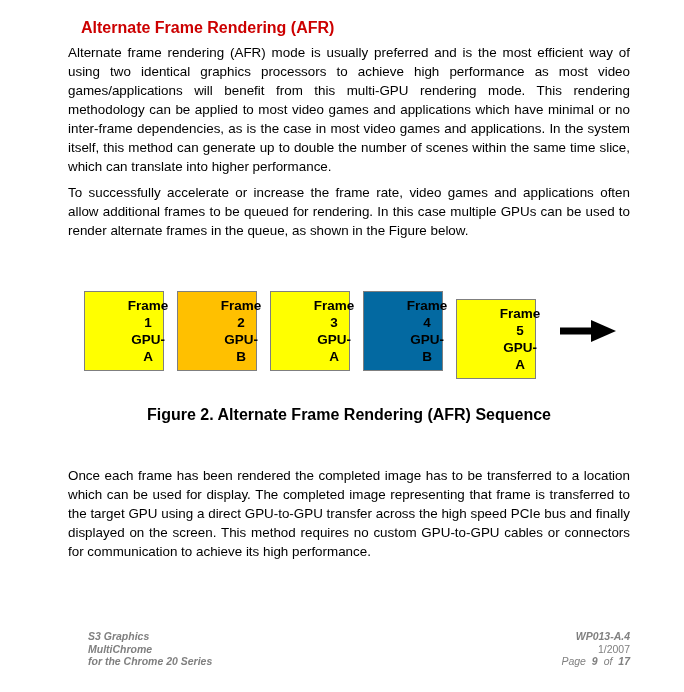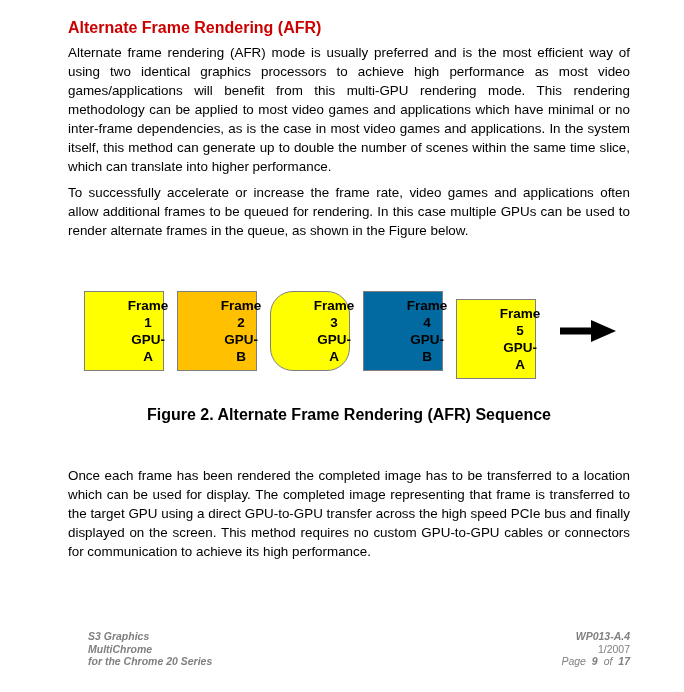--- a/index.html
+++ b/index.html
@@ -78,39 +78,39 @@
   .footer-right .page-line { font-style: italic; }
   .footer-right .page-line .strong { font-weight: bold; }
   .footer-right .page-line span + span { margin-left: 3px; }
 </style>
 </head>
 <body>
 
 <div class="doc">
   <div class="content">
 
-    <h1 class="section-title" style="color: rgb(204, 0, 0);">Alternate Frame Rendering (AFR)</h1>
+    <h1 class="section-title" style="color: rgb(204, 0, 0); margin-left: 13px;">Alternate Frame Rendering (AFR)</h1>
 
     <p class="body-par">Alternate frame rendering (AFR) mode is usually preferred and is the most efficient way of using two identical graphics processors to achieve high performance as most video games/applications will benefit from this multi-GPU rendering mode. This rendering methodology can be applied to most video games and applications which have minimal or no inter-frame dependencies, as is the case in most video games and applications. In the system itself, this method can generate up to double the number of scenes within the same time slice, which can translate into higher performance.</p>
 
     <p class="body-par">To successfully accelerate or increase the frame rate, video games and applications often allow additional frames to be queued for rendering. In this case multiple GPUs can be used to render alternate frames in the queue, as shown in the Figure below.</p>
 
     <div class="figure-row">
 
         <div class="frame-box" style="background-color: rgb(255, 255, 0);">
           <span>Frame 1</span>
           <span>GPU-A</span>
         </div>
 
         <div class="frame-box" style="background-color: rgb(255, 192, 0);">
           <span>Frame 2</span>
           <span>GPU-B</span>
         </div>
 
-        <div class="frame-box" style="background-color: rgb(255, 255, 0); border-radius: 23px;">
+        <div class="frame-box" style="background-color: rgb(255, 255, 0);">
           <span>Frame 3</span>
           <span>GPU-A</span>
         </div>
 
         <div class="frame-box" style="background-color: #0369a1;">
           <span>Frame 4</span>
           <span>GPU-B</span>
         </div>
 
         <div class="frame-box" style="background-color: rgb(255, 255, 0); margin-top: 16px;">

